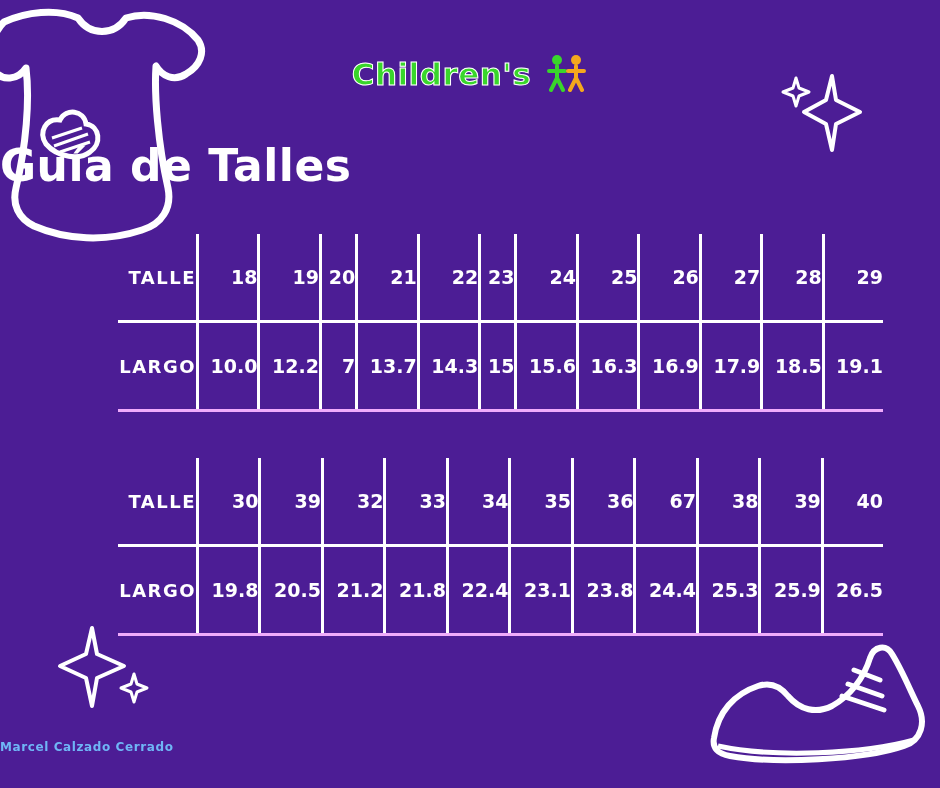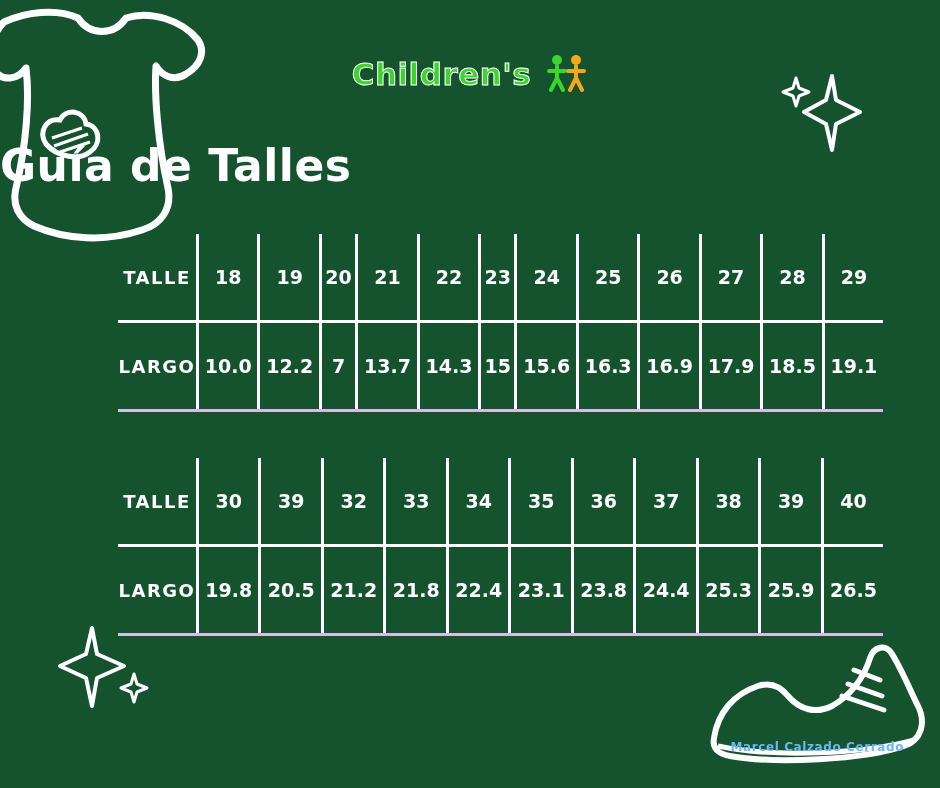--- a/index.html
+++ b/index.html
@@ -11,21 +11,21 @@
     height: 788px;
     background: #2288f0;
     font-family: "DejaVu Sans", sans-serif;
     overflow: hidden;
     position: relative;
   }
   .page {
     position: relative;
     width: 940px;
     height: 788px;
-    background: #14532d;
+    background: #4c1d95;
     overflow: hidden;
   }
 
   
   .deco {
     position: absolute;
     pointer-events: none;
   }
   .deco-onesie { left: -14px; top: 4px; }
   .deco-sparkle-tr { right: 56px; top: 66px; }
@@ -83,21 +83,21 @@
   table.size-table {
     border-collapse: collapse;
     width: 100%;
     color: #ffffff;
   }
   table.size-table td {
     border-left: 3px solid #ffffff;
     border-bottom: 3px solid #ffffff;
     border-top: none;
     border-right: none;
-    text-align: center;
+    text-align: right;
     font-weight: bold;
     font-size: 19px;
     padding: 0;
     height: 86px;
     vertical-align: middle;
     white-space: nowrap;
   }
   table.size-table tr td:first-child {
     border-left: none;
     font-size: 18px;
@@ -110,21 +110,21 @@
   table.size-table tr:first-child td {
     border-top: none;
   }
 
   
   .footer {
     position: absolute;
     left: 0;
     bottom: 34px;
     width: 904px;
-    text-align: right;
+    text-align: left;
     color: #6fb6f6;
     font-size: 12px;
     font-weight: bold;
     letter-spacing: 0.6px;
   }
 </style>
 </head>
 <body>
 
 <div class="page">
@@ -215,21 +215,21 @@
       <tbody>
           <tr>
         <td>TALLE</td>
         <td>30</td>
         <td>39</td>
         <td>32</td>
         <td>33</td>
         <td>34</td>
         <td>35</td>
         <td>36</td>
-        <td>37</td>
+        <td>67</td>
         <td>38</td>
         <td>39</td>
         <td>40</td>
       </tr>
       <tr>
         <td>LARGO</td>
         <td>19.8</td>
         <td>20.5</td>
         <td>21.2</td>
         <td>21.8</td>

